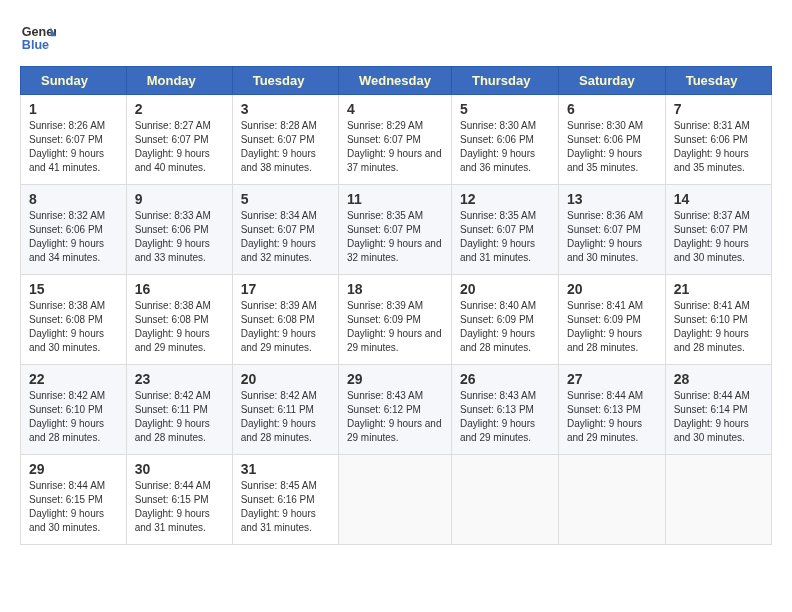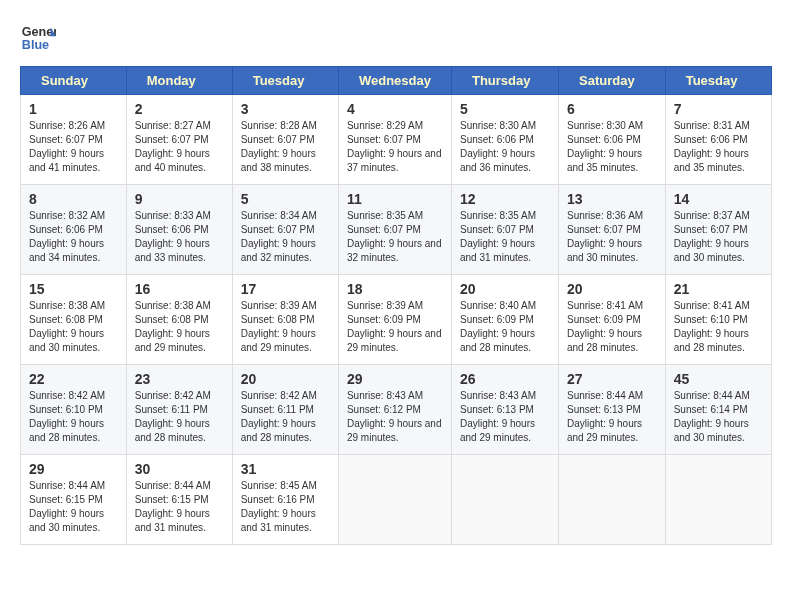--- a/index.html
+++ b/index.html
@@ -221,21 +221,21 @@
       </td>
         <td>
         <span class="day-number">26</span>
         <span class="day-info">Sunrise: 8:43 AM<br>Sunset: 6:13 PM<br>Daylight: 9 hours and 29 minutes.</span>
       </td>
         <td>
         <span class="day-number">27</span>
         <span class="day-info">Sunrise: 8:44 AM<br>Sunset: 6:13 PM<br>Daylight: 9 hours and 29 minutes.</span>
       </td>
         <td>
-        <span class="day-number">45</span>
+        <span class="day-number">28</span>
         <span class="day-info">Sunrise: 8:44 AM<br>Sunset: 6:14 PM<br>Daylight: 9 hours and 30 minutes.</span>
       </td>
       </tr>
       <tr>
         <td>
         <span class="day-number">29</span>
         <span class="day-info">Sunrise: 8:44 AM<br>Sunset: 6:15 PM<br>Daylight: 9 hours and 30 minutes.</span>
       </td>
         <td>
         <span class="day-number">30</span>

